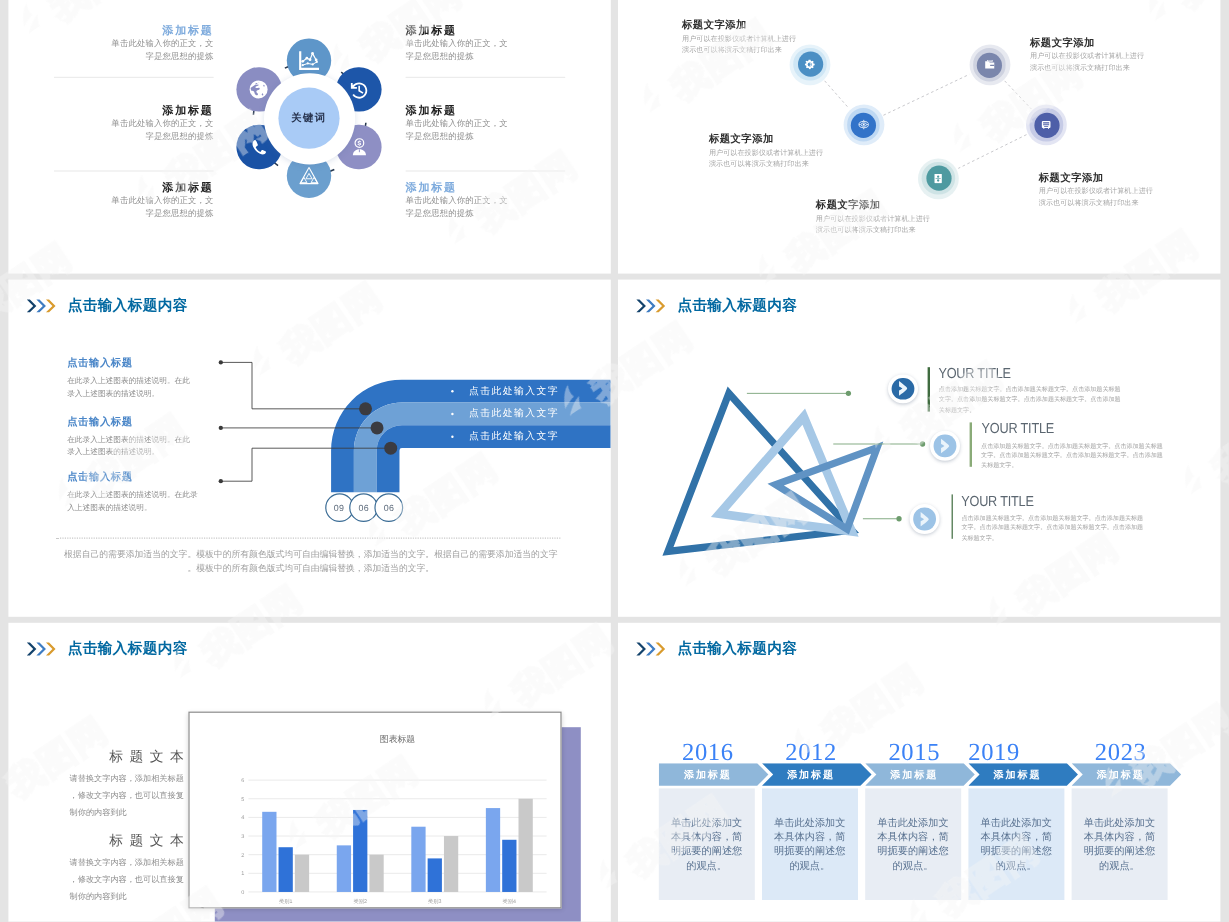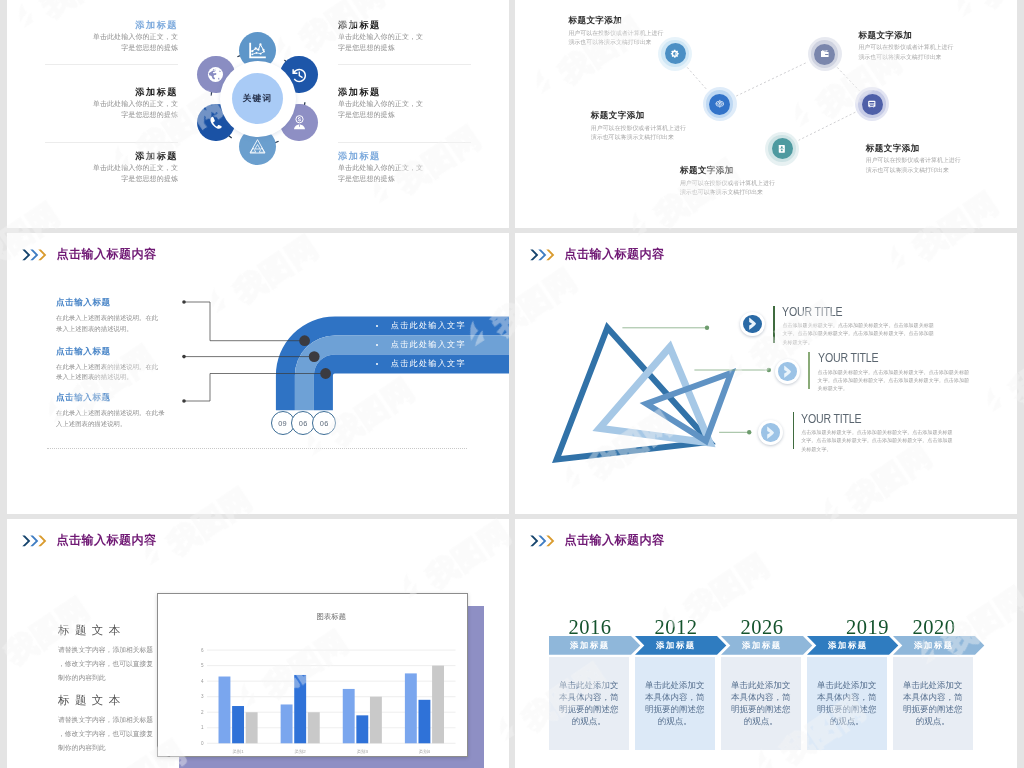--- a/index.html
+++ b/index.html
@@ -1,41 +1,41 @@
 <!DOCTYPE html>
 <html><head>
 <meta charset="utf-8">
 <style>
 * { box-sizing: border-box; margin:0; padding:0; }
 html,body { width:1024px; height:768px; overflow:hidden; }
 body { background:#e4e4e4; font-family:"Liberation Sans", sans-serif; -webkit-font-smoothing:antialiased; }
 .slide { position:absolute; background:#ffffff; overflow:hidden; }
-.s-title { font-size:12.2px; font-weight:bold; color:#701a75; letter-spacing:.3px; }
+.s-title { font-size:12.2px; font-weight:bold; color:#0369a1; letter-spacing:.3px; }
 
 .s1-title { font-size:9.2px; font-weight:bold; letter-spacing:1.5px; }
 .s1-body { font-size:7px; color:#8e8e8e; line-height:10.5px; letter-spacing:.1px; white-space:pre-line; }
 .s1-divider { position:absolute; height:1px; background:#ececec; }
 .s1-center-label{ font-size:8.6px; font-weight:bold; color:#26324d; letter-spacing:1.2px;}
 
 .s2-title { font-size:8.6px; font-weight:bold; color:#2f2f2f; letter-spacing:.4px; }
 .s2-body { font-size:5.9px; color:#a5a5a5; line-height:9.4px; letter-spacing:.05px; }
 
 .s3-ltitle { font-size:8.6px; font-weight:bold; color:#4a86c8; letter-spacing:.5px;}
 .s3-lbody { font-size:6.4px; color:#8d8d8d; line-height:10.5px; white-space:pre-line;}
 .s3-bar-text { font-size:8.2px; color:#ffffff; letter-spacing:1.2px;}
 .s3-num { font-size:7.4px; color:#5d6b7c; letter-spacing:.3px;}
 .s3-footer { font-size:7.35px; color:#a0a0a0; line-height:11.7px; white-space:pre-line; text-align:center;}
 
 .s4-title { font-size:12.1px; color:#5b6670; letter-spacing:-0.2px; font-family:"Liberation Sans",sans-serif; display:inline-block; transform:scaleX(0.875); transform-origin:left center; }
 .s4-body { font-size:5.05px; color:#a0a0a0; line-height:8.3px; white-space:pre-line;}
 
-.s5-title { font-size:11.5px; color:#555555; letter-spacing:1.1px;}
+.s5-title { font-size:11.5px; color:#555555; letter-spacing:1.1px;margin-left:33px;}
 .s5-body { font-size:6.8px; color:#8d8d8d; line-height:14.2px; white-space:pre-line;}
 
-.s6-year { font-size:20.5px; color:#14532d; font-family:"Liberation Serif",serif; letter-spacing:0.5px; line-height:1;}
+.s6-year { font-size:20.5px; color:#3b82f6; font-family:"Liberation Serif",serif; letter-spacing:0.5px; line-height:1;}
 .s6-label { font-size:8.4px; color:#ffffff; font-weight:bold; letter-spacing:1.6px;}
 .s6-body { font-size:8.5px; color:#57708f; line-height:12.06px; white-space:pre-line; text-align:center;}
 
 </style>
 </head>
 <body>
 
 <div class="slide" style="left:7px;top:0px;width:502px;height:228px;">
 <div class="s1-divider" style="left:38px;top:64.4px;width:133px;"></div>
 <div class="s1-divider" style="left:331px;top:64.4px;width:133px;"></div>
@@ -284,20 +284,22 @@
 <div style="position:absolute;left:263.6px;top:178.4px;width:24px;height:24px;border-radius:50%;background:#fff;border:0.8px solid #3c6d96;display:flex;align-items:center;justify-content:center;">
 <span class="s3-num">09</span>
     </div>
 <div style="position:absolute;left:284.2px;top:178.4px;width:24px;height:24px;border-radius:50%;background:#fff;border:0.8px solid #3c6d96;display:flex;align-items:center;justify-content:center;">
 <span class="s3-num">06</span>
     </div>
 <div style="position:absolute;left:305.2px;top:178.4px;width:24px;height:24px;border-radius:50%;background:#fff;border:0.8px solid #3c6d96;display:flex;align-items:center;justify-content:center;">
 <span class="s3-num">06</span>
     </div>
 <div style="position:absolute;left:40px;top:214.6px;width:420px;height:0;border-top:1px dotted #c8c8c8;"></div>
+<div class="s3-footer" style="position:absolute;left:37px;top:223.0px;width:430px;">根据自己的需要添加适当的文字。模板中的所有颜色版式均可自由编辑替换，添加适当的文字。根据自己的需要添加适当的文字
+。模板中的所有颜色版式均可自由编辑替换，添加适当的文字。</div>
 </div>
 <div class="slide" style="left:515px;top:233px;width:502px;height:281px;">
 <div style="position:absolute;left:15.0px;top:13.3px;display:flex;align-items:center;">
 <svg width="25.5" height="11.8" viewBox="0 0 25.5 11.8" style="margin-right:9.0px">
 <path d="M0.3 0.5 L5.7 5.9 L0.3 11.3 L2.9 11.3 L8.3 5.9 L2.9 0.5 Z" fill="#14436c"></path>
 <path d="M8.3 0.5 L13.7 5.9 L8.3 11.3 L10.9 11.3 L16.3 5.9 L10.9 0.5 Z" fill="#3e7cc2"></path>
 <path d="M16.3 0.5 L21.7 5.9 L16.3 11.3 L18.9 11.3 L24.3 5.9 L18.9 0.5 Z" fill="#d99b2e"></path>
 </svg>
 <span class="s-title">点击输入标题内容</span>
 </div>
@@ -444,43 +446,43 @@
 <svg style="position:absolute;left:119.9px;top:116.9px" width="92.3" height="18.8">
 <path d="M 0 0 L 82.0 0 L 91.3 9.4 L 82.0 18.8 L 0 18.8 L 9.3 9.4 Z" fill="#2f7cc0"></path>
 </svg>
 <div class="s6-label" style="position:absolute;left:119.9px;top:116.9px;width:82.0px;height:18.8px;display:flex;align-items:center;justify-content:center;">添加标题</div>
 <div style="position:absolute;left:119.9px;top:137.5px;width:79.9px;height:93.4px;background:#dce9f7;display:flex;align-items:center;justify-content:center;">
 <div class="s6-body">单击此处添加文
 本具体内容，简
 明扼要的阐述您
 的观点。</div>
     </div>
-<div class="s6-year" style="position:absolute;left:205.9px;top:98.0px;width:82.0px;text-align:center;">2026</div>
+<div class="s6-year" style="position:absolute;left:205.9px;top:98.0px;width:82.0px;text-align:center;">2015</div>
 <svg style="position:absolute;left:205.9px;top:116.9px" width="92.3" height="18.8">
 <path d="M 0 0 L 82.0 0 L 91.3 9.4 L 82.0 18.8 L 0 18.8 L 9.3 9.4 Z" fill="#8fb7da"></path>
 </svg>
 <div class="s6-label" style="position:absolute;left:205.9px;top:116.9px;width:82.0px;height:18.8px;display:flex;align-items:center;justify-content:center;">添加标题</div>
 <div style="position:absolute;left:205.9px;top:137.5px;width:79.9px;height:93.4px;background:#e8edf4;display:flex;align-items:center;justify-content:center;">
 <div class="s6-body">单击此处添加文
 本具体内容，简
 明扼要的阐述您
 的观点。</div>
     </div>
-<div class="s6-year" style="position:absolute;left:291.9px;top:98.0px;width:82.0px;text-align:right;">2019</div>
+<div class="s6-year" style="position:absolute;left:291.9px;top:98.0px;width:82.0px;text-align:left;">2019</div>
 <svg style="position:absolute;left:291.9px;top:116.9px" width="92.3" height="18.8">
 <path d="M 0 0 L 82.0 0 L 91.3 9.4 L 82.0 18.8 L 0 18.8 L 9.3 9.4 Z" fill="#2f7cc0"></path>
 </svg>
 <div class="s6-label" style="position:absolute;left:291.9px;top:116.9px;width:82.0px;height:18.8px;display:flex;align-items:center;justify-content:center;">添加标题</div>
 <div style="position:absolute;left:291.9px;top:137.5px;width:79.9px;height:93.4px;background:#dce9f7;display:flex;align-items:center;justify-content:center;">
 <div class="s6-body">单击此处添加文
 本具体内容，简
 明扼要的阐述您
 的观点。</div>
     </div>
-<div class="s6-year" style="position:absolute;left:377.9px;top:98.0px;width:82.0px;text-align:center;">2020</div>
+<div class="s6-year" style="position:absolute;left:377.9px;top:98.0px;width:82.0px;text-align:center;">2023</div>
 <svg style="position:absolute;left:377.9px;top:116.9px" width="92.3" height="18.8">
 <path d="M 0 0 L 82.0 0 L 91.3 9.4 L 82.0 18.8 L 0 18.8 L 9.3 9.4 Z" fill="#8fb7da"></path>
 </svg>
 <div class="s6-label" style="position:absolute;left:377.9px;top:116.9px;width:82.0px;height:18.8px;display:flex;align-items:center;justify-content:center;">添加标题</div>
 <div style="position:absolute;left:377.9px;top:137.5px;width:79.9px;height:93.4px;background:#e8edf4;display:flex;align-items:center;justify-content:center;">
 <div class="s6-body">单击此处添加文
 本具体内容，简
 明扼要的阐述您
 的观点。</div>
     </div>

